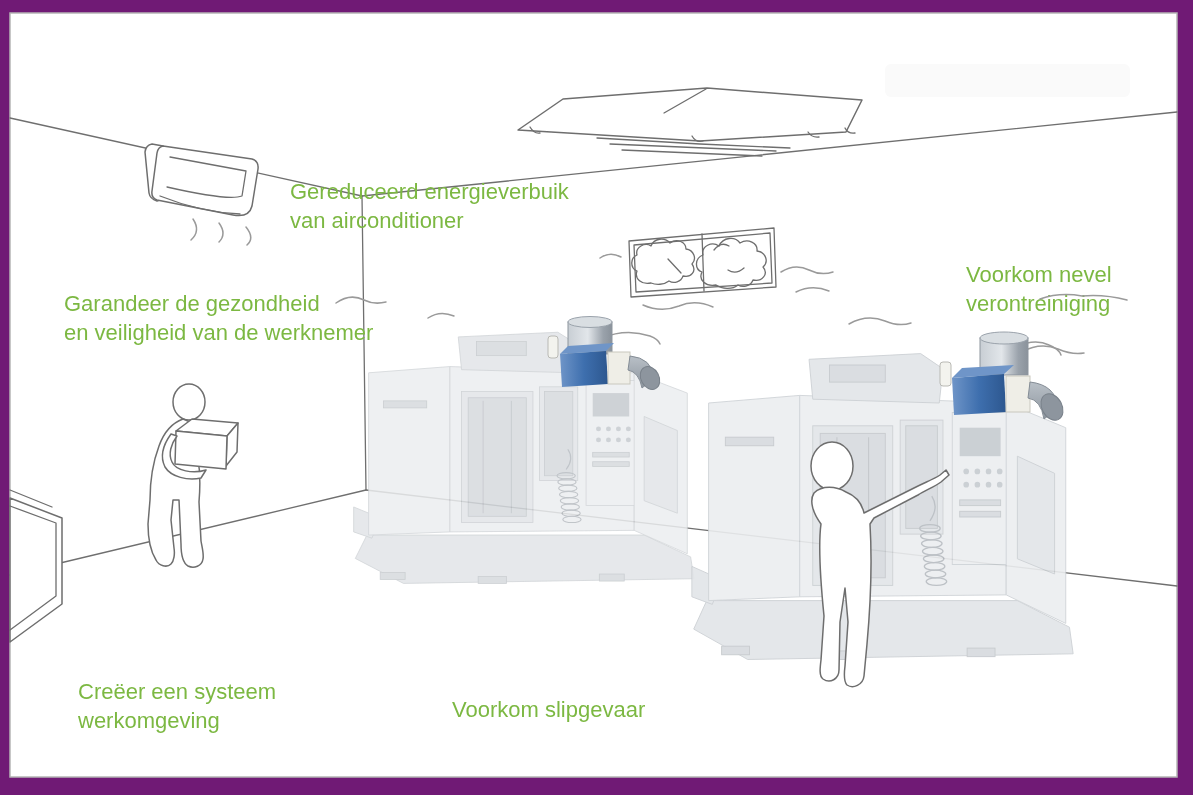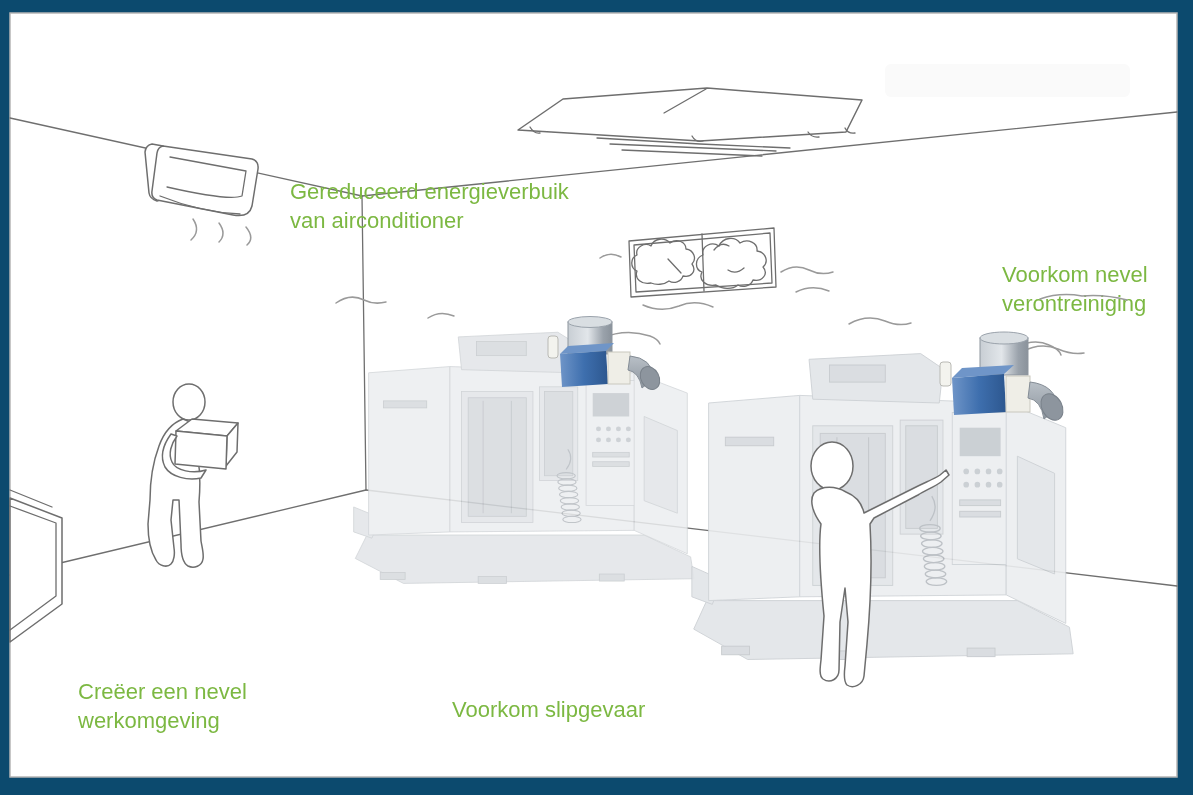--- a/index.html
+++ b/index.html
@@ -9,21 +9,21 @@
     --frame-gray:#b5b5b5;
     --collector-blue:#3e6fae;
     --collector-blue-light:#6f95c8;
     --collector-blue-dark:#2d578f;
     --silver-light:#d3d8dd;
     --silver-dark:#9098a1;
     --ivory:#efeee7;
     --duct-gray:#a3abb3;
   }
   html,body{margin:0;padding:0;background:#fff;}
-  #stage{position:relative;width:1193px;height:795px;background:#0c4a6e;overflow:hidden;
+  #stage{position:relative;width:1193px;height:795px;background:#701a75;overflow:hidden;
          font-family:"Liberation Sans",sans-serif;}
   #stage svg{position:absolute;left:0;top:0;}
   .label{position:absolute;color:var(--label-green);font-size:22px;line-height:29px;
          white-space:pre-line;letter-spacing:0px;z-index:5;}
   #overlay{z-index:8;pointer-events:none;}
   .ln{stroke:var(--line-gray);stroke-width:1.3;fill:none;stroke-linecap:round;stroke-linejoin:round;}
   .sq{stroke:var(--soft-gray);stroke-width:1.5;fill:none;stroke-linecap:round;}
   .wf{fill:#ffffff;stroke:#6e6e6e;stroke-width:1.5;stroke-linejoin:round;stroke-linecap:round;}
   .wl{fill:none;stroke:#6e6e6e;stroke-width:1.3;stroke-linejoin:round;stroke-linecap:round;}
   .m0{fill:#eceef0;stroke:#ccd0d4;stroke-width:1;}
@@ -211,23 +211,25 @@
         C926,482 934,479 940,475 L946,470 L949,475 L941,482 C934,487 926,490 918,495
         L874,518 L870,524 C872,558 871,600 867,644 L864,676 C863,685 853,689 847,685
         C844,682 844,674 845,666 L848,622 L845,588 L840,622 L839,670
         C839,679 830,684 823,679 C819,676 820,668 821,660 L824,616
         C820,576 818,546 821,524 C813,513 809,501 814,493 C822,485 836,486 846,492 Z"></path>
     </g>
   </svg>
 
   <div class="label" style="left:290px;top:177px;">Gereduceerd energieverbuik
 van airconditioner</div>
-  <div class="label" style="left:966px;top:260px;margin-left:36px;">Voorkom nevel
+  <div class="label" style="left:64px;top:289px;">Garandeer de gezondheid
+en veiligheid van de werknemer</div>
+  <div class="label" style="left:966px;top:260px;">Voorkom nevel
 verontreiniging</div>
-  <div class="label" style="left:78px;top:677px;">Creëer een nevel
+  <div class="label" style="left:78px;top:677px;">Creëer een systeem
 werkomgeving</div>
   <div class="label" style="left:452px;top:695px;text-align:center;">Voorkom slipgevaar</div>
 
   <svg id="overlay" width="1193" height="795" viewBox="0 0 1193 795">
     <path class="sq" d="M336,303 q14,-10 28,-3 q10,5 22,2"></path>
     <path class="sq" d="M849,324 q18,-10 36,-3 q14,6 26,2"></path>
     <path class="sq" d="M1040,299 q20,-7 42,-3 q22,-2 45,4"></path>
   </svg>
 </div>
 

